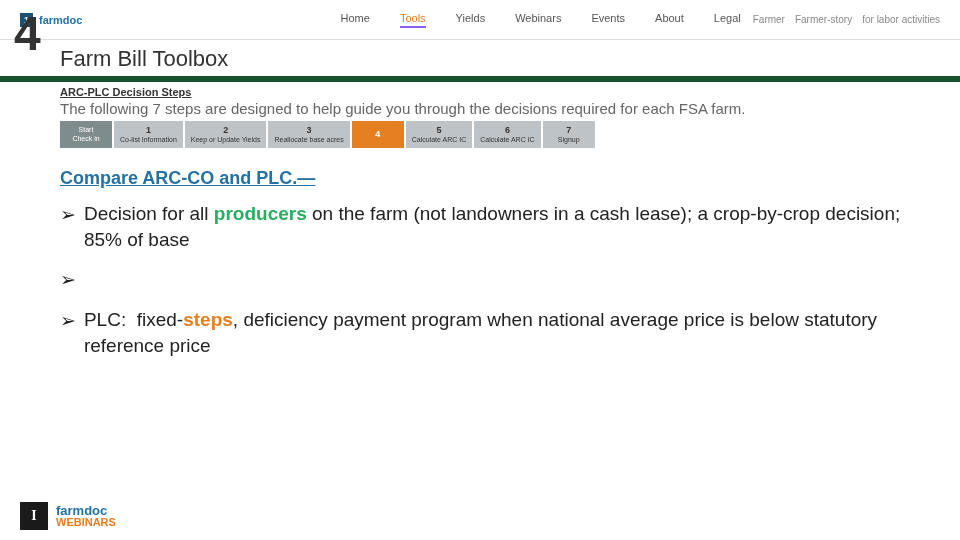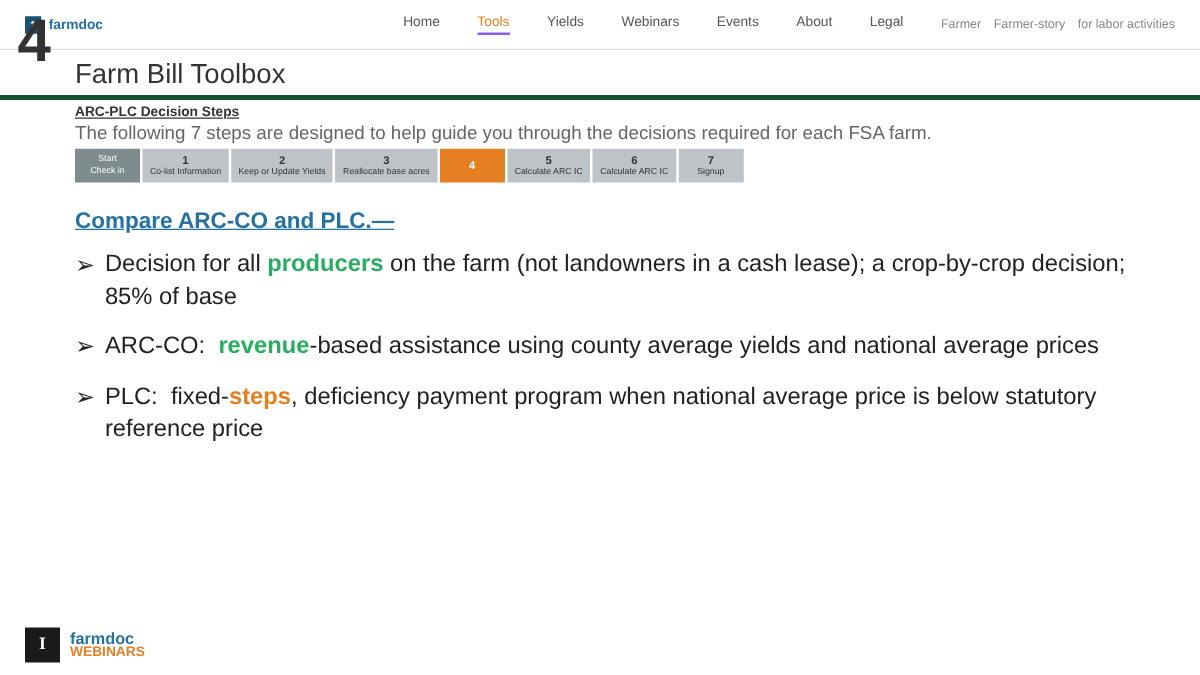--- a/index.html
+++ b/index.html
@@ -52,42 +52,42 @@
       color: #555;
     }
     .nav-links span.active {
       color: #e67e22;
       border-bottom: 2px solid #8b5cf6;
       padding-bottom: 2px;
     }
     .nav-links-right {
       display: flex;
       gap: 10px;
-      margin-left: 30px;
+      margin-left: 12px;
       font-size: 10px;
       color: #888;
     }
 
     
     .slide-number {
       position: absolute;
       top: 10px;
       left: 14px;
       font-size: 48px;
       font-weight: bold;
       color: #333;
       line-height: 1;
     }
 
     
     .title-area {
       display: flex;
       align-items: center;
       padding: 6px 20px 4px 60px;
-      border-bottom: 4px solid #14532d;
+      border-bottom: 6px solid #14532d;
     }
     .title-text {
       font-size: 22px;
       font-weight: normal;
       color: #333;
     }
 
     
     .steps-section {
       padding: 4px 20px 6px 60px;
@@ -290,23 +290,20 @@
 
   <div class="bullet-item">
     <span class="bullet-arrow">➢</span>
     <span class="bullet-text">
       Decision for all <span class="highlight-green">producers</span> on the farm (not landowners in a cash lease); a crop-by-crop decision; 85% of base
     </span>
   </div>
 
   <div class="bullet-item">
     <span class="bullet-arrow">➢</span>
-    <span class="bullet-text">
-      ARC-CO:&nbsp; <span class="highlight-green">revenue</span>-based assistance using county average yields and national average prices
-    </span>
   </div>
 
   <div class="bullet-item">
     <span class="bullet-arrow">➢</span>
     <span class="bullet-text">
       PLC:&nbsp; fixed-<span class="highlight-orange">steps</span>, deficiency payment program when national average price is below statutory reference price
     </span>
   </div>
 </div>
 

